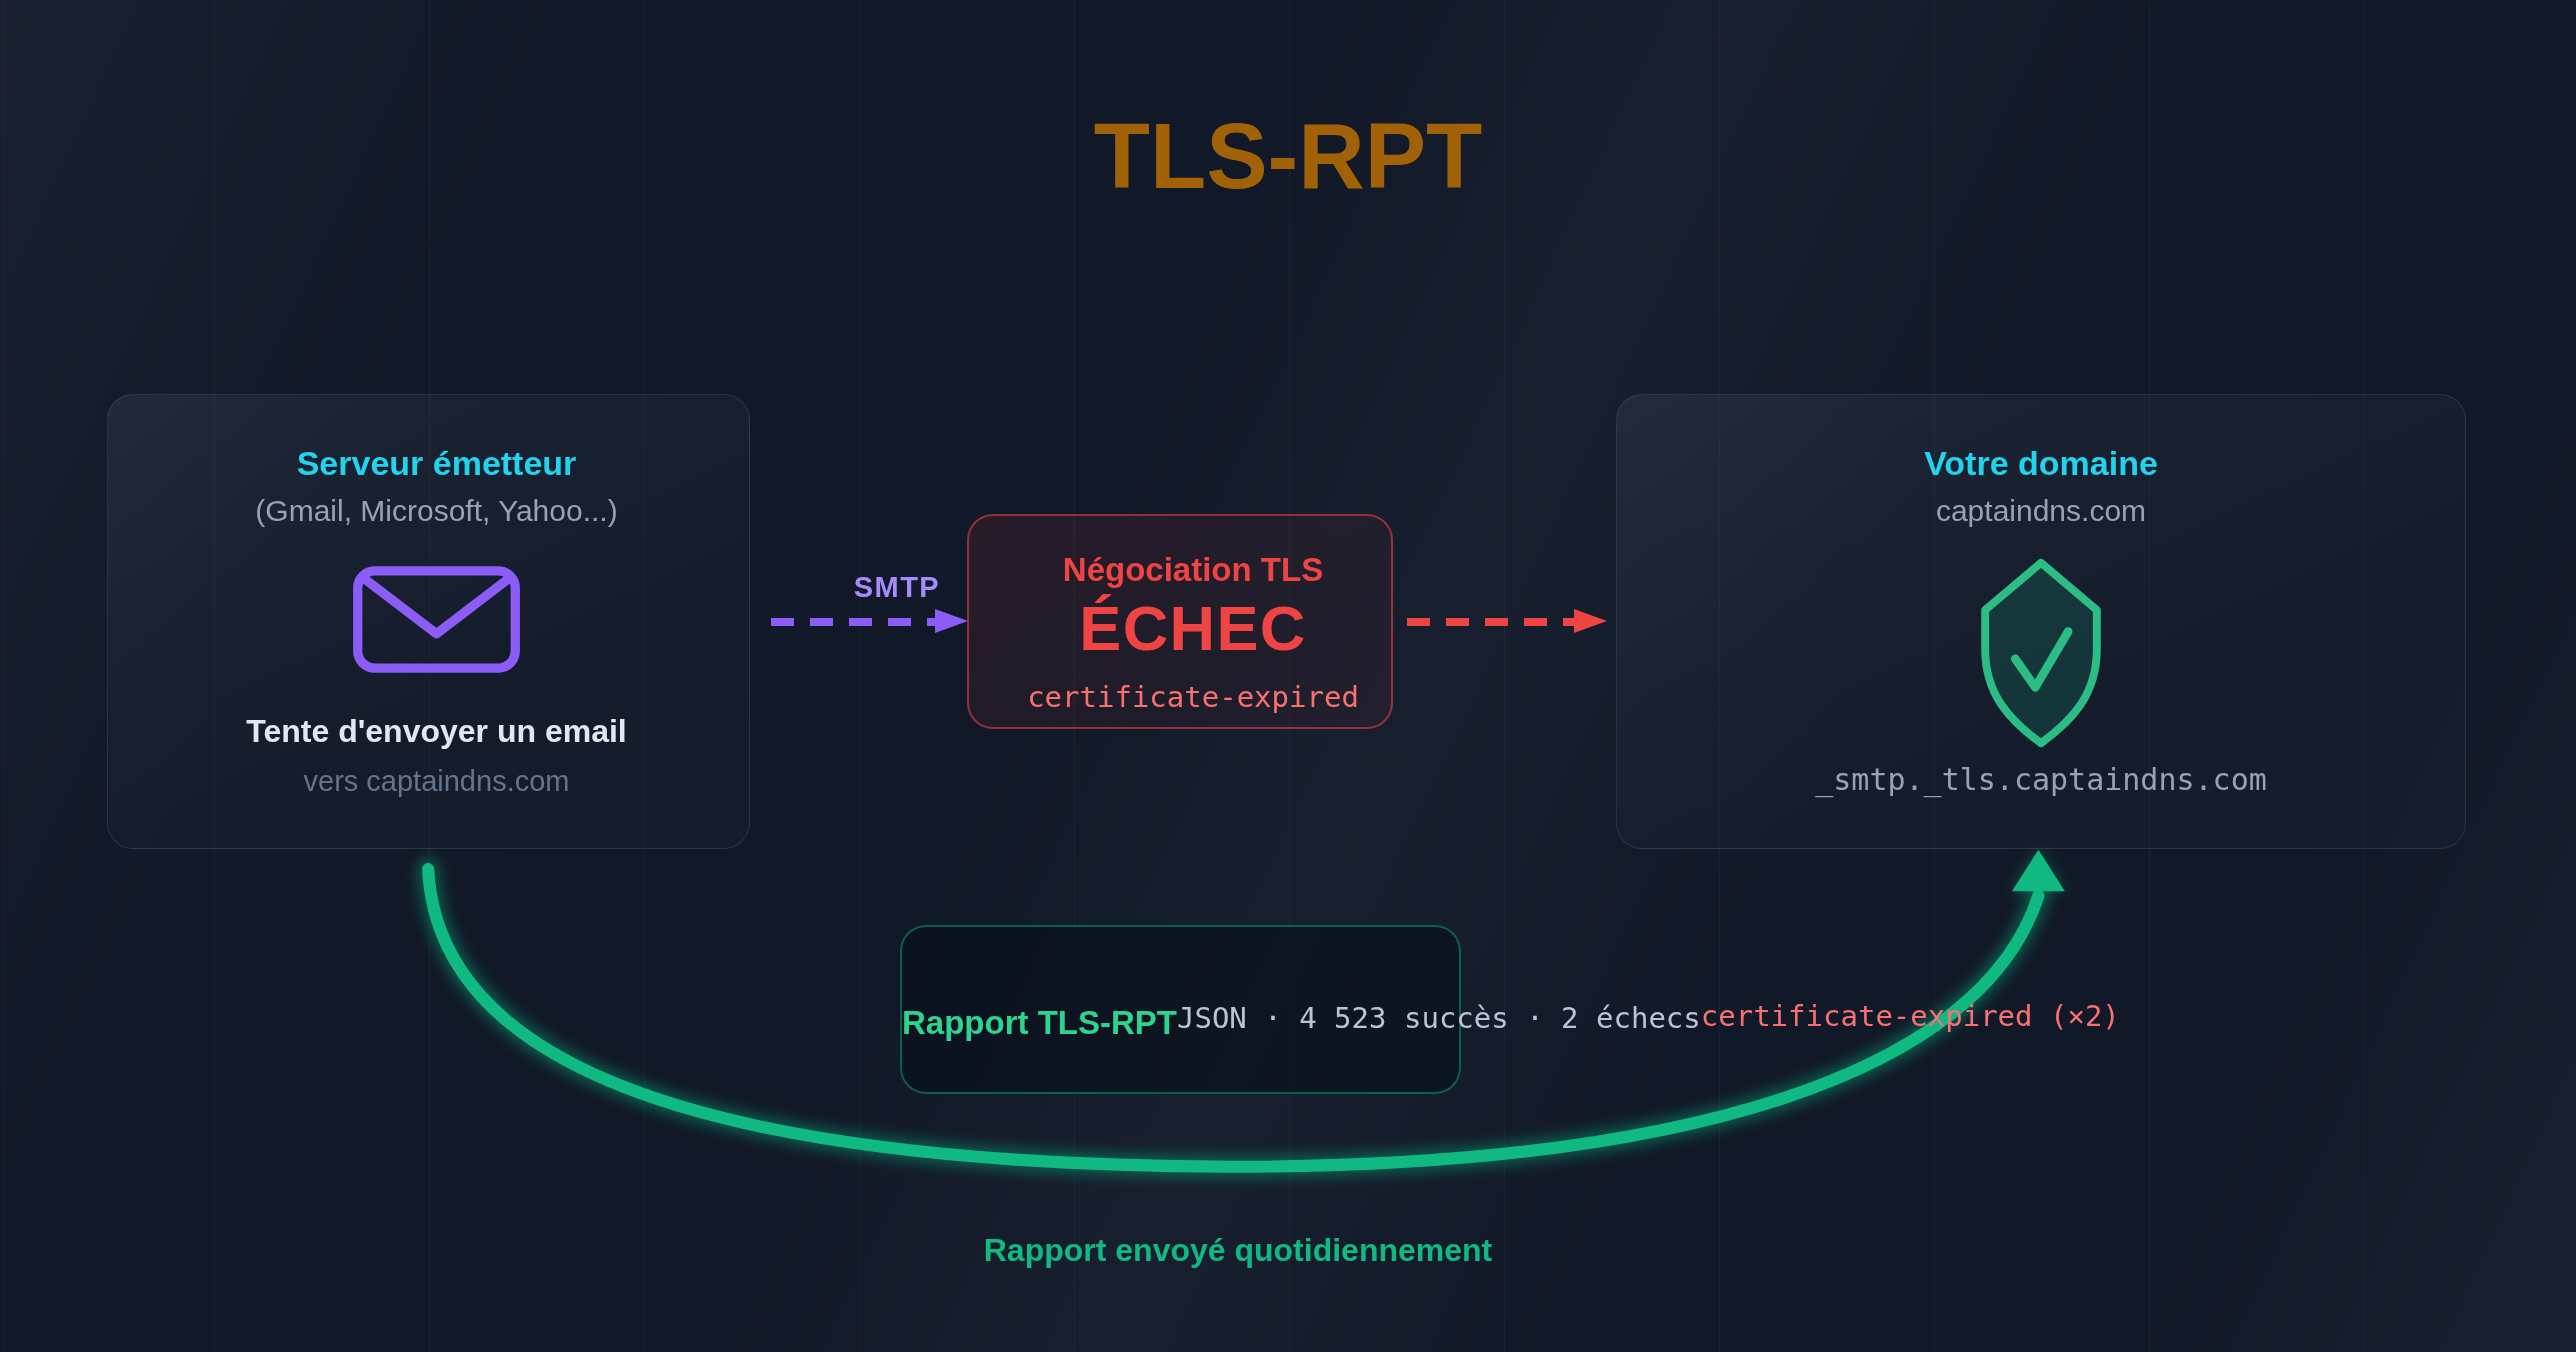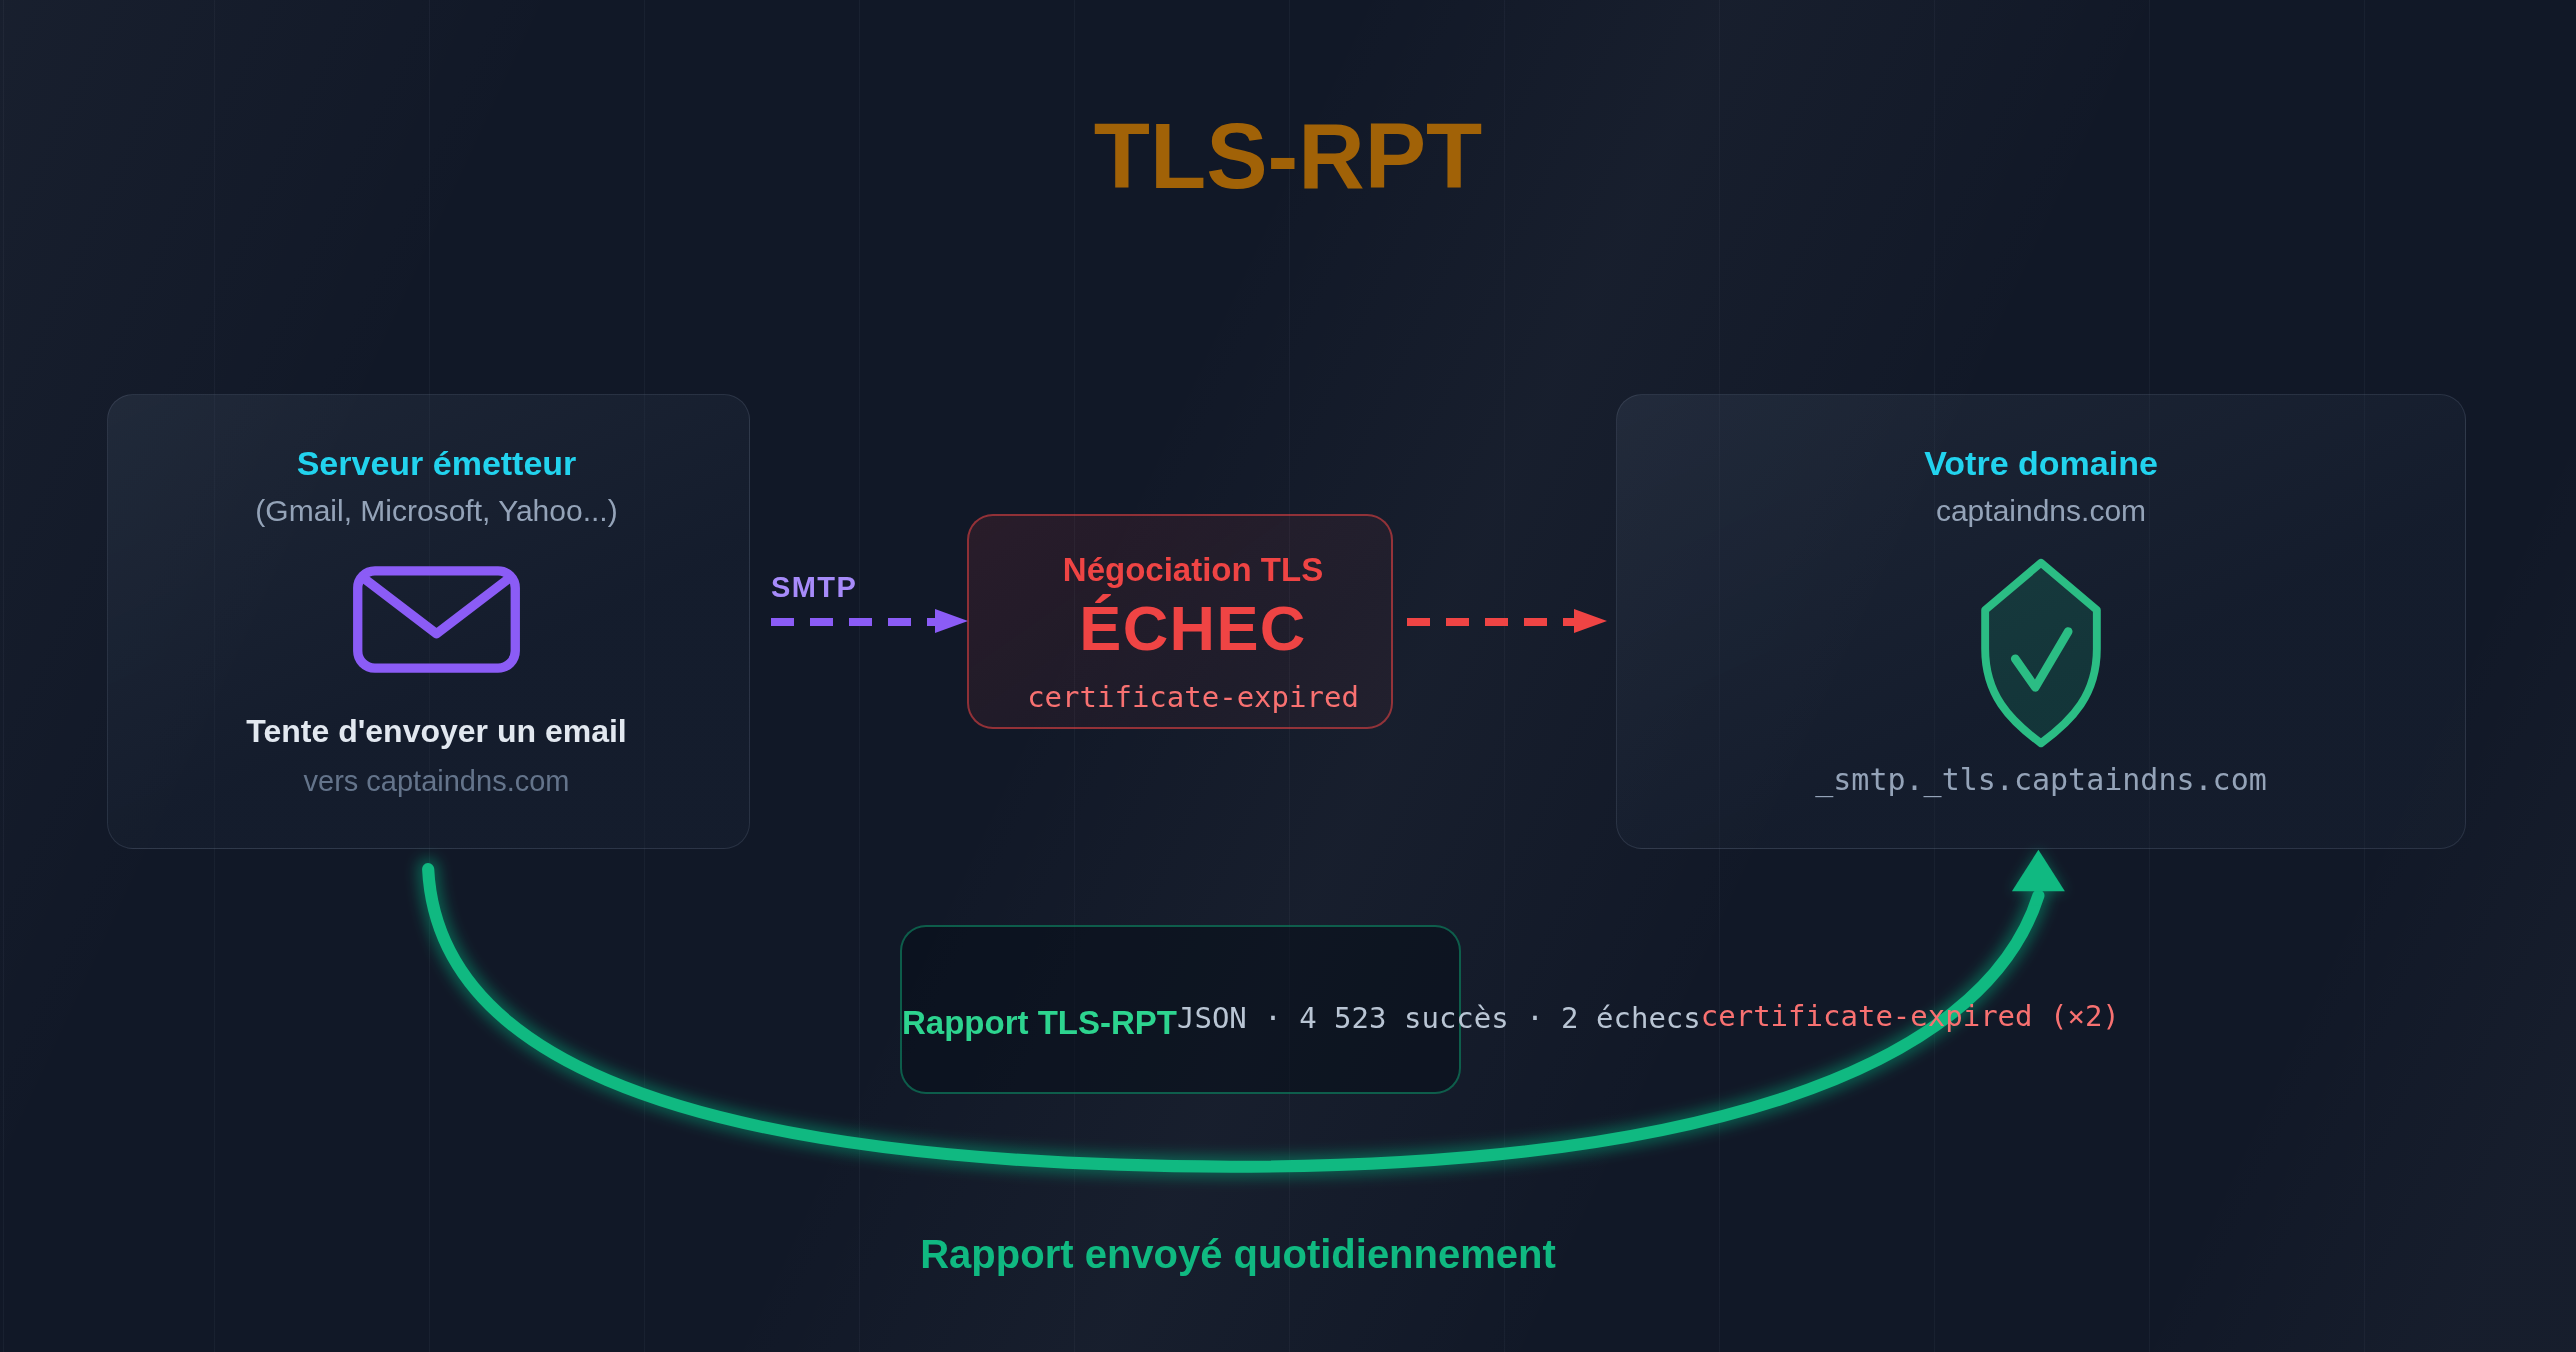--- a/index.html
+++ b/index.html
@@ -44,41 +44,41 @@
   .fail-box{
     position:absolute;left:967px;top:514px;width:426px;height:215px;box-sizing:border-box;
     border:2.1px solid rgba(239,68,68,0.55);border-radius:26px;
     background:linear-gradient(145deg, rgba(239,68,68,0.11) 0%, rgba(239,68,68,0.05) 70%);
     display:flex;flex-direction:column;align-items:center;padding-left:26px;
   }
   .fail-title{margin-top:37px;font-size:33px;font-weight:700;line-height:1;color:#ef4444;white-space:nowrap;}
   .fail-status{margin-top:11.4px;font-size:63px;font-weight:800;line-height:1;color:#ef4444;letter-spacing:1.4px;white-space:nowrap;}
   .fail-reason{margin-top:23px;font-size:29px;line-height:1;color:#f87171;font-family:"DejaVu Sans Mono","Liberation Mono",monospace;white-space:nowrap;}
   .smtp-label{
-    position:absolute;left:771px;top:571px;width:169px;text-align:left;
+    position:absolute;left:771px;top:571px;width:169px;text-align:right;
     font-size:29px;font-weight:700;color:#a78bfa;letter-spacing:1.4px;
   }
   .dash-line{position:absolute;height:7.9px;}
   .dash-line.purple{left:771px;top:618px;width:165px;background:repeating-linear-gradient(90deg,#8b5cf6 0 23px, transparent 23px 39px);}
   .dash-line.red{left:1407px;top:618px;width:169px;background:repeating-linear-gradient(90deg,#ef4444 0 23px, transparent 23px 39px);}
   .arrow-head{position:absolute;width:0;height:0;border-top:12px solid transparent;border-bottom:12px solid transparent;}
   .arrow-head.purple{left:935px;top:609px;border-left:33px solid #8b5cf6;}
   .arrow-head.red{left:1574px;top:609px;border-left:33px solid #ef4444;}
   .report-box{
     position:absolute;left:900px;top:925px;width:561px;height:169px;box-sizing:border-box;
     border:2.1px solid rgba(16,185,129,0.45);border-radius:26px;
     background:rgba(8,14,26,0.55);
     display:flex;flex-direction:row;align-items:center;
   }
   .report-title{margin-top:26px;font-size:33px;font-weight:700;line-height:1;color:#2dd48f;white-space:nowrap;}
   .report-summary{margin-top:17px;font-size:29px;line-height:1;color:#b9c5d4;font-family:"DejaVu Sans Mono","Liberation Mono",monospace;white-space:nowrap;}
   .report-fail{margin-top:14.3px;font-size:29px;line-height:1;color:#f87171;font-family:"DejaVu Sans Mono","Liberation Mono",monospace;white-space:nowrap;}
   .report-frequency{
     position:absolute;left:1238px;top:1232px;transform:translateX(-50%);
-    font-size:40px;font-weight:700;color:#10b981;white-space:nowrap;
+    font-size:32px;font-weight:700;color:#10b981;white-space:nowrap;
   }
   .footer-text{
     position:absolute;left:1292px;top:1294px;transform:translateX(-50%);
     font-size:39px;font-weight:500;color:#475569;white-space:nowrap;
   }
   svg.flow{position:absolute;left:0;top:0;pointer-events:none;}
 </style>
 </head>
 <body>
 

